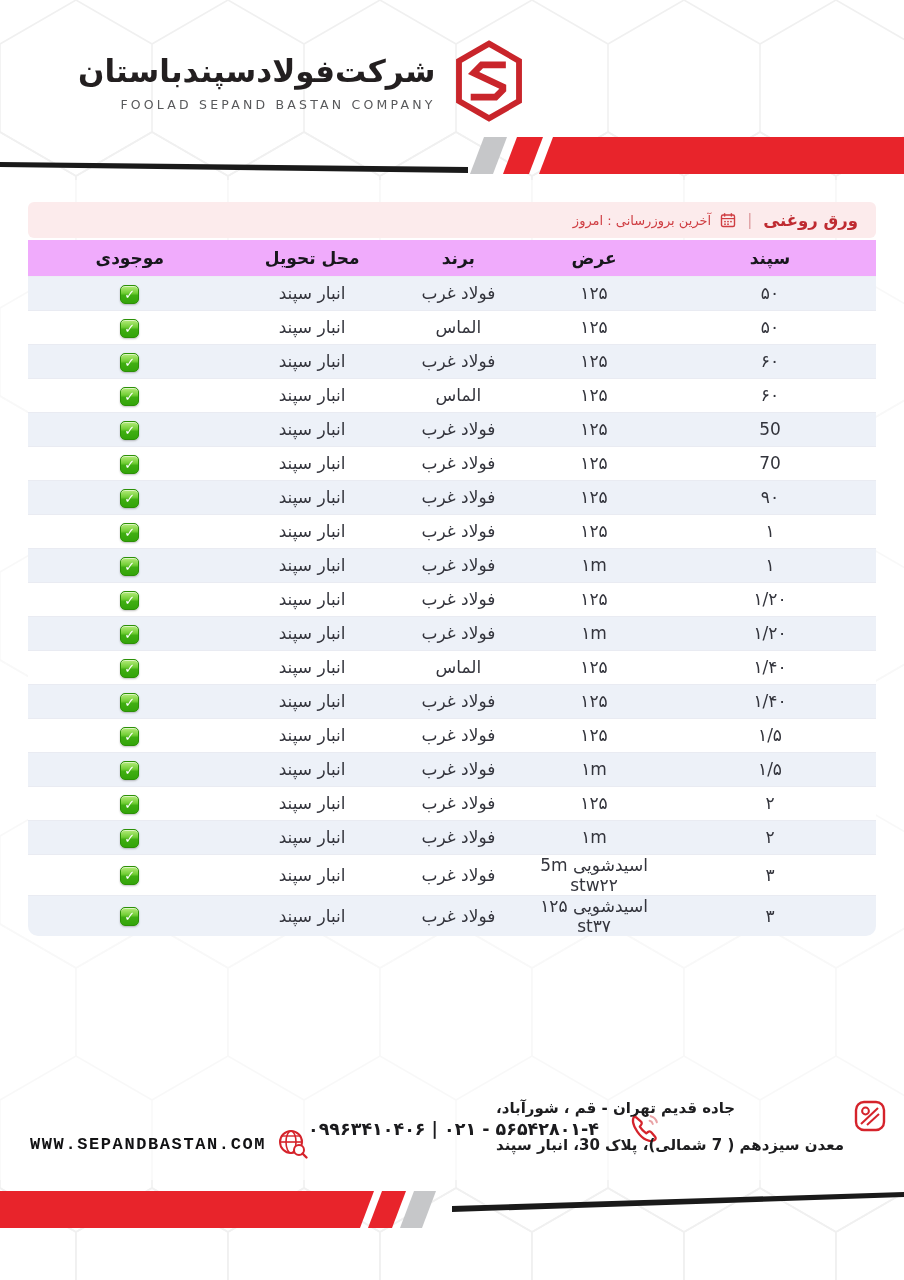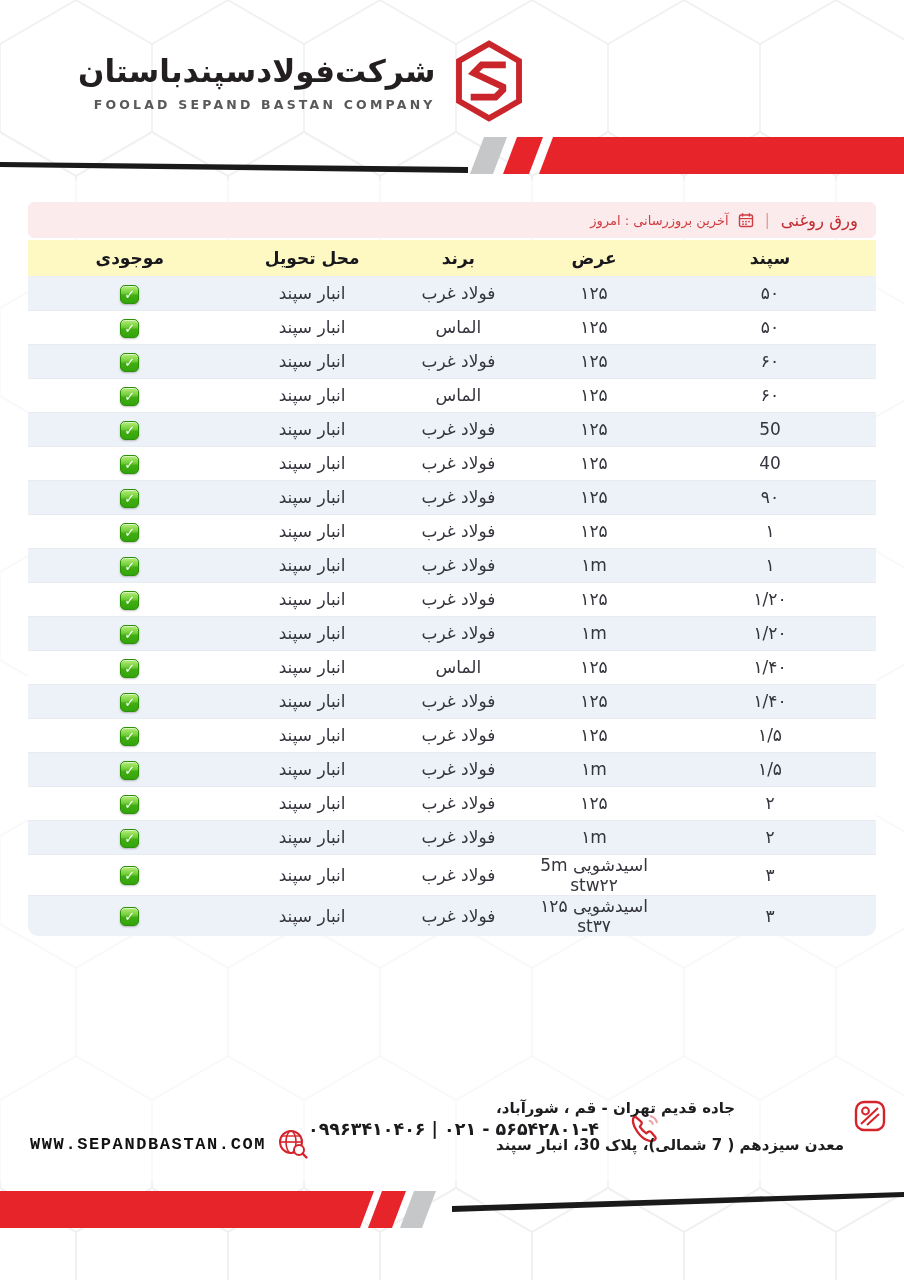--- a/index.html
+++ b/index.html
@@ -7,43 +7,43 @@
   body { font-family:"DejaVu Sans","Liberation Sans",sans-serif; }
   .page { position:relative; width:904px; height:1280px; margin:0 auto; background:#ffffff; overflow:hidden;padding-left:45px; }
 
   
   .hex-bg { position:absolute; inset:0; z-index:0; }
 
   
   .logo-group { position:absolute; top:40px; left:78px; z-index:2; display:flex; align-items:center; gap:16px; }
   .logo-text { display:flex; flex-direction:column; align-items:flex-end; }
   .brand-fa { font-size:31px; font-weight:bold; color:#231f20; letter-spacing:0; line-height:1.4; direction:rtl; }
-  .brand-en { margin-top:4px; font-size:12.5px; color:#58595b; letter-spacing:3.2px; font-weight:700;text-align:center; }
+  .brand-en { margin-top:4px; font-size:12.5px; color:#58595b; letter-spacing:3.2px; font-weight:400;text-align:center; }
   .logo-mark { width:74px; height:82px; }
 
   
   .band { position:absolute; left:0; width:904px; height:48px; z-index:1; }
   .band-top { top:132px; }
   .band-bottom { top:1186px; }
 
   
   .title-bar { position:absolute; top:202px; left:28px; width:848px; height:36px; z-index:2;
     background:#fcebec; border-radius:6px; display:flex; align-items:center; direction:rtl;
     padding:0 18px; gap:9px; }
-  .title-product { font-weight:normal; font-size:16.5px; color:#bf2b31; }
+  .title-product { font-weight:bold; font-size:16.5px; color:#bf2b31; }
   .title-sep { color:#dd9a9d; font-size:15px; padding:0 2px; }
   .title-cal { width:16px; height:16px; flex:0 0 auto; }
   .title-updated { font-size:13px; color:#cf3d42; }
 
   
   .table-wrap { position:absolute; top:240px; left:28px; width:848px; z-index:2;
     background:#ffffff; border-radius:0 0 10px 10px; overflow:hidden; }
   table { width:100%; border-collapse:collapse; direction:rtl; }
   th { height:36px; font-size:17px; font-weight:bold; color:#17171c; text-align:center;
-    background:#fef9c3; border-bottom:1px solid #eceef4; }
+    background:#f0abfc; border-bottom:1px solid #eceef4; }
   td { height:34px; font-size:17px; color:#33343c; text-align:center; border-bottom:1px solid #e9ebf2; }
   tr.shaded td { background:#edf1f8; }
   tr:last-child td { border-bottom:none; }
   col.c-thickness{width:25%;} col.c-width{width:16.5%;} col.c-brand{width:15.5%;}
   col.c-delivery{width:19%;} col.c-avail{width:24%;}
   .check { display:inline-flex; align-items:center; justify-content:center; width:19px; height:19px;
     border-radius:5px; color:#ffffff; font-size:13px; font-weight:bold; line-height:1;
     background:linear-gradient(180deg,#b6ec7c 0%,#72ce36 42%,#40ae12 55%,#33a409 100%);
     border:1px solid #2c9007;
     box-shadow:inset 0 1px 0 rgba(255,255,255,.55), 0 1px 2px rgba(0,0,0,.25); }
@@ -165,21 +165,21 @@
             <td><span class="check">✓</span></td>
           </tr>
           <tr class="shaded">
             <td dir="ltr">50</td>
             <td dir="ltr">۱۲۵</td>
             <td dir="rtl">فولاد غرب</td>
             <td dir="rtl">انبار سپند</td>
             <td><span class="check">✓</span></td>
           </tr>
           <tr>
-            <td dir="ltr">40</td>
+            <td dir="ltr">70</td>
             <td dir="ltr">۱۲۵</td>
             <td dir="rtl">فولاد غرب</td>
             <td dir="rtl">انبار سپند</td>
             <td><span class="check">✓</span></td>
           </tr>
           <tr class="shaded">
             <td dir="ltr">۹۰</td>
             <td dir="ltr">۱۲۵</td>
             <td dir="rtl">فولاد غرب</td>
             <td dir="rtl">انبار سپند</td>

